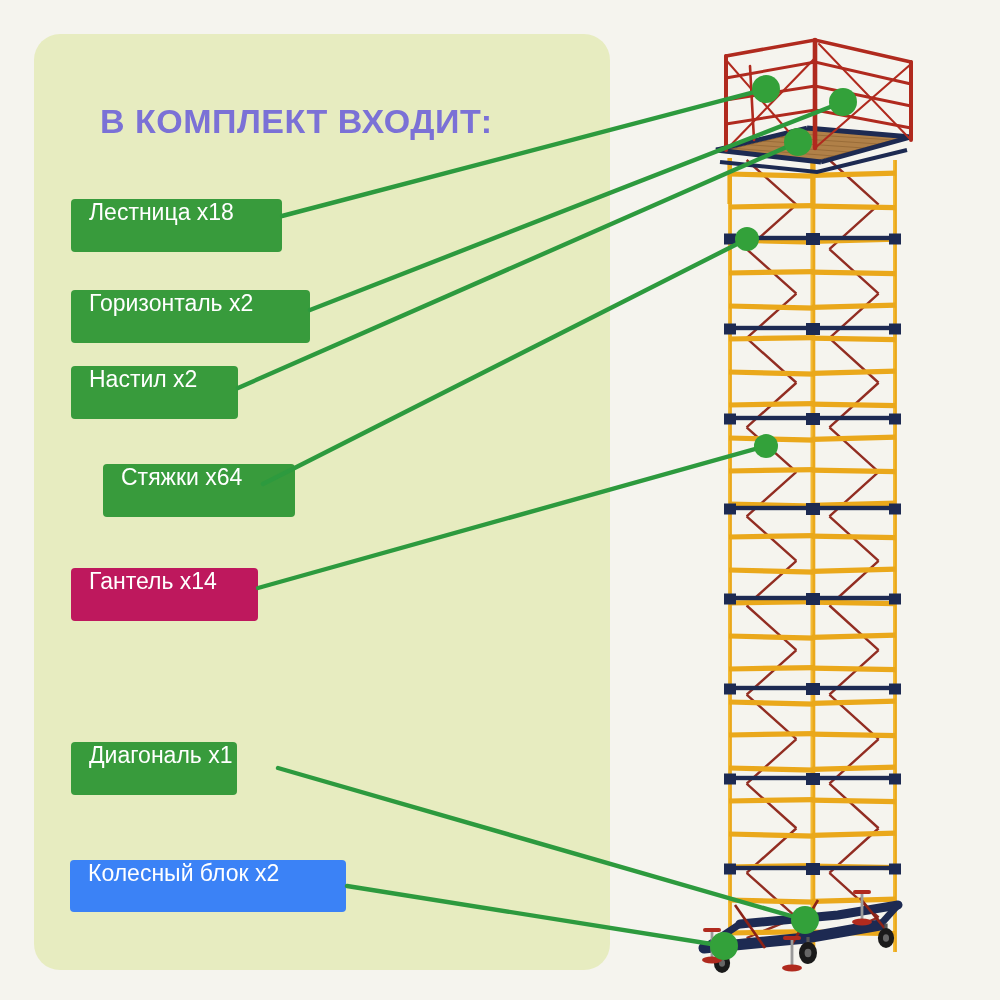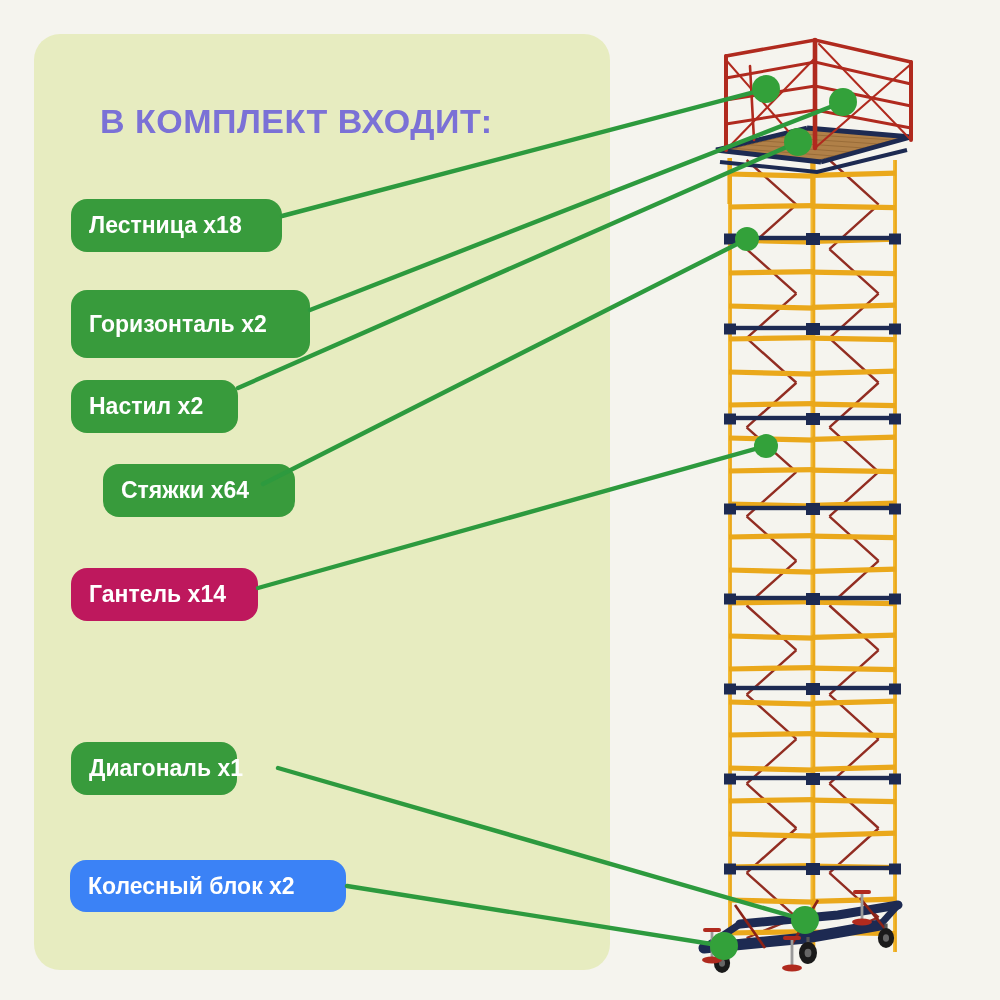--- a/index.html
+++ b/index.html
@@ -16,23 +16,23 @@
     position:absolute;left:34px;top:34px;width:576px;height:936px;
     background:#e7ecc0;border-radius:26px;
   }
   .panel-title{
     position:absolute;left:66px;top:68px;
     font-size:34px;font-weight:bold;letter-spacing:.5px;
     color:#7b71d6;text-transform:uppercase;white-space:nowrap;
   }
   .badge{
     position:absolute;
-    background:#389b3c;border-radius:16px;
-    color:#ffffff;font-size:23px;font-weight:bold;
-    display:flex;align-items:center;
+    background:#389b3c;border-radius:4px;
+    color:#ffffff;font-size:23px;font-weight:normal;
+    display:flex;
     padding:0 18px;height:52px;
     box-sizing:border-box;white-space:nowrap;
   }
 
   
   .layer{position:absolute;left:0;top:0;width:1000px;height:1000px;}
   .layer.lines{pointer-events:none;}
 </style>
 </head>
 <body>
@@ -215,24 +215,24 @@
     </svg>
 
   <div class="panel">
     <div class="panel-title">В комплект входит:</div>
   </div>
 
   <div id="badges">
       <div class="badge" style="left: 71px; top: 199px; width: 211px; height: 53px; background: rgb(56, 155, 60);">
         <span>Лестница x18</span>
       </div>
-      <div class="badge" style="left: 71px; top: 290px; width: 239px; height: 68px; background: rgb(56, 155, 60);">
+      <div class="badge" style="left: 71px; top: 290px; width: 239px; height: 53px; background: rgb(56, 155, 60);">
         <span>Горизонталь x2</span>
       </div>
-      <div class="badge" style="left: 71px; top: 380px; width: 167px; height: 53px; background: rgb(56, 155, 60);">
+      <div class="badge" style="left: 71px; top: 366px; width: 167px; height: 53px; background: rgb(56, 155, 60);">
         <span>Настил x2</span>
       </div>
       <div class="badge" style="left: 71px; top: 464px; width: 192px; height: 53px; background: rgb(56, 155, 60); margin-left: 32px;">
         <span>Стяжки x64</span>
       </div>
       <div class="badge" style="left: 71px; top: 568px; width: 187px; height: 53px; background: #be185d;">
         <span>Гантель x14</span>
       </div>
       <div class="badge" style="left: 71px; top: 742px; width: 166px; height: 53px; background: rgb(56, 155, 60);">
         <span>Диагональ x1</span>

